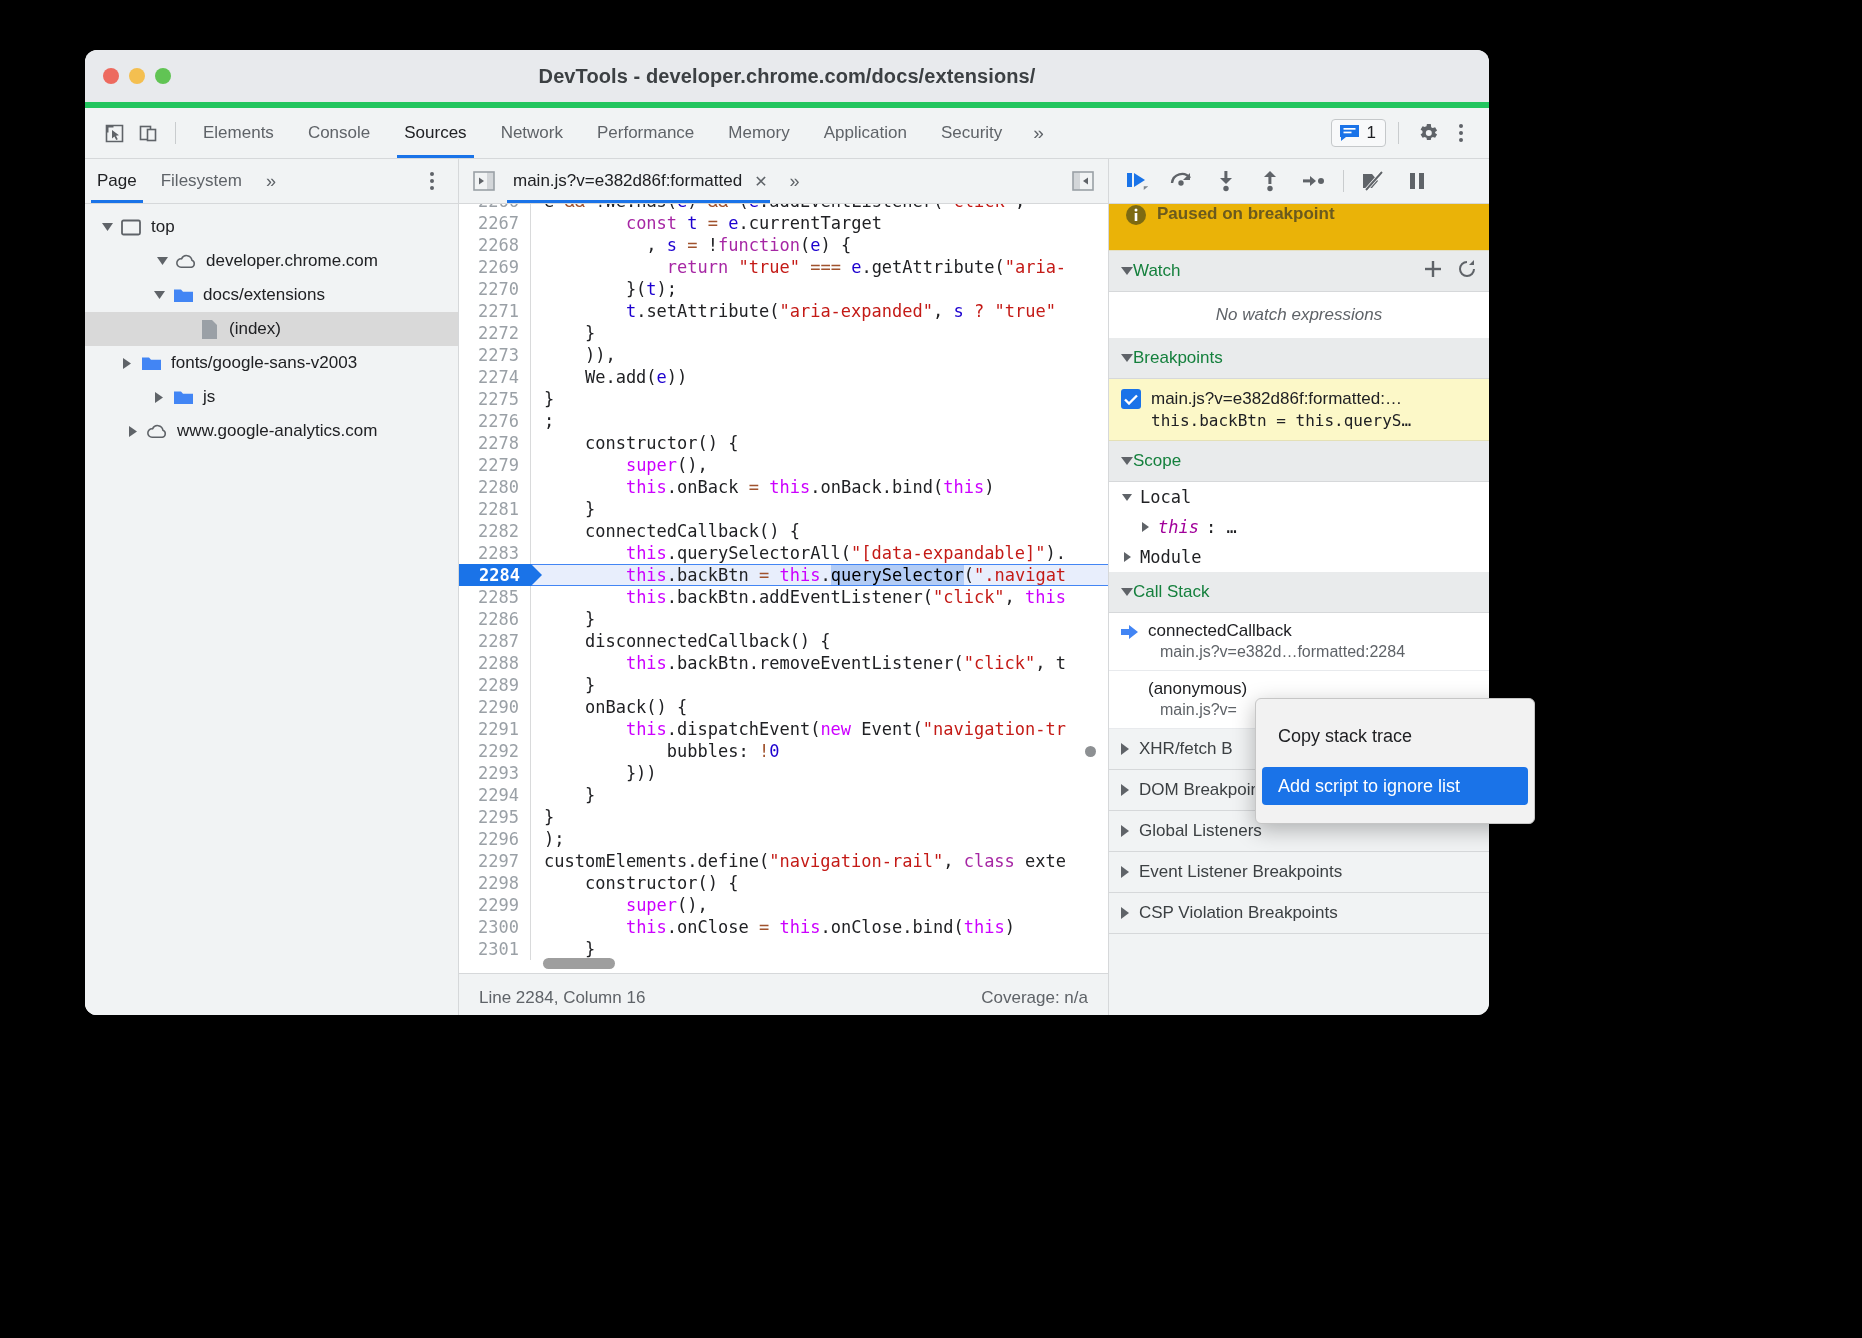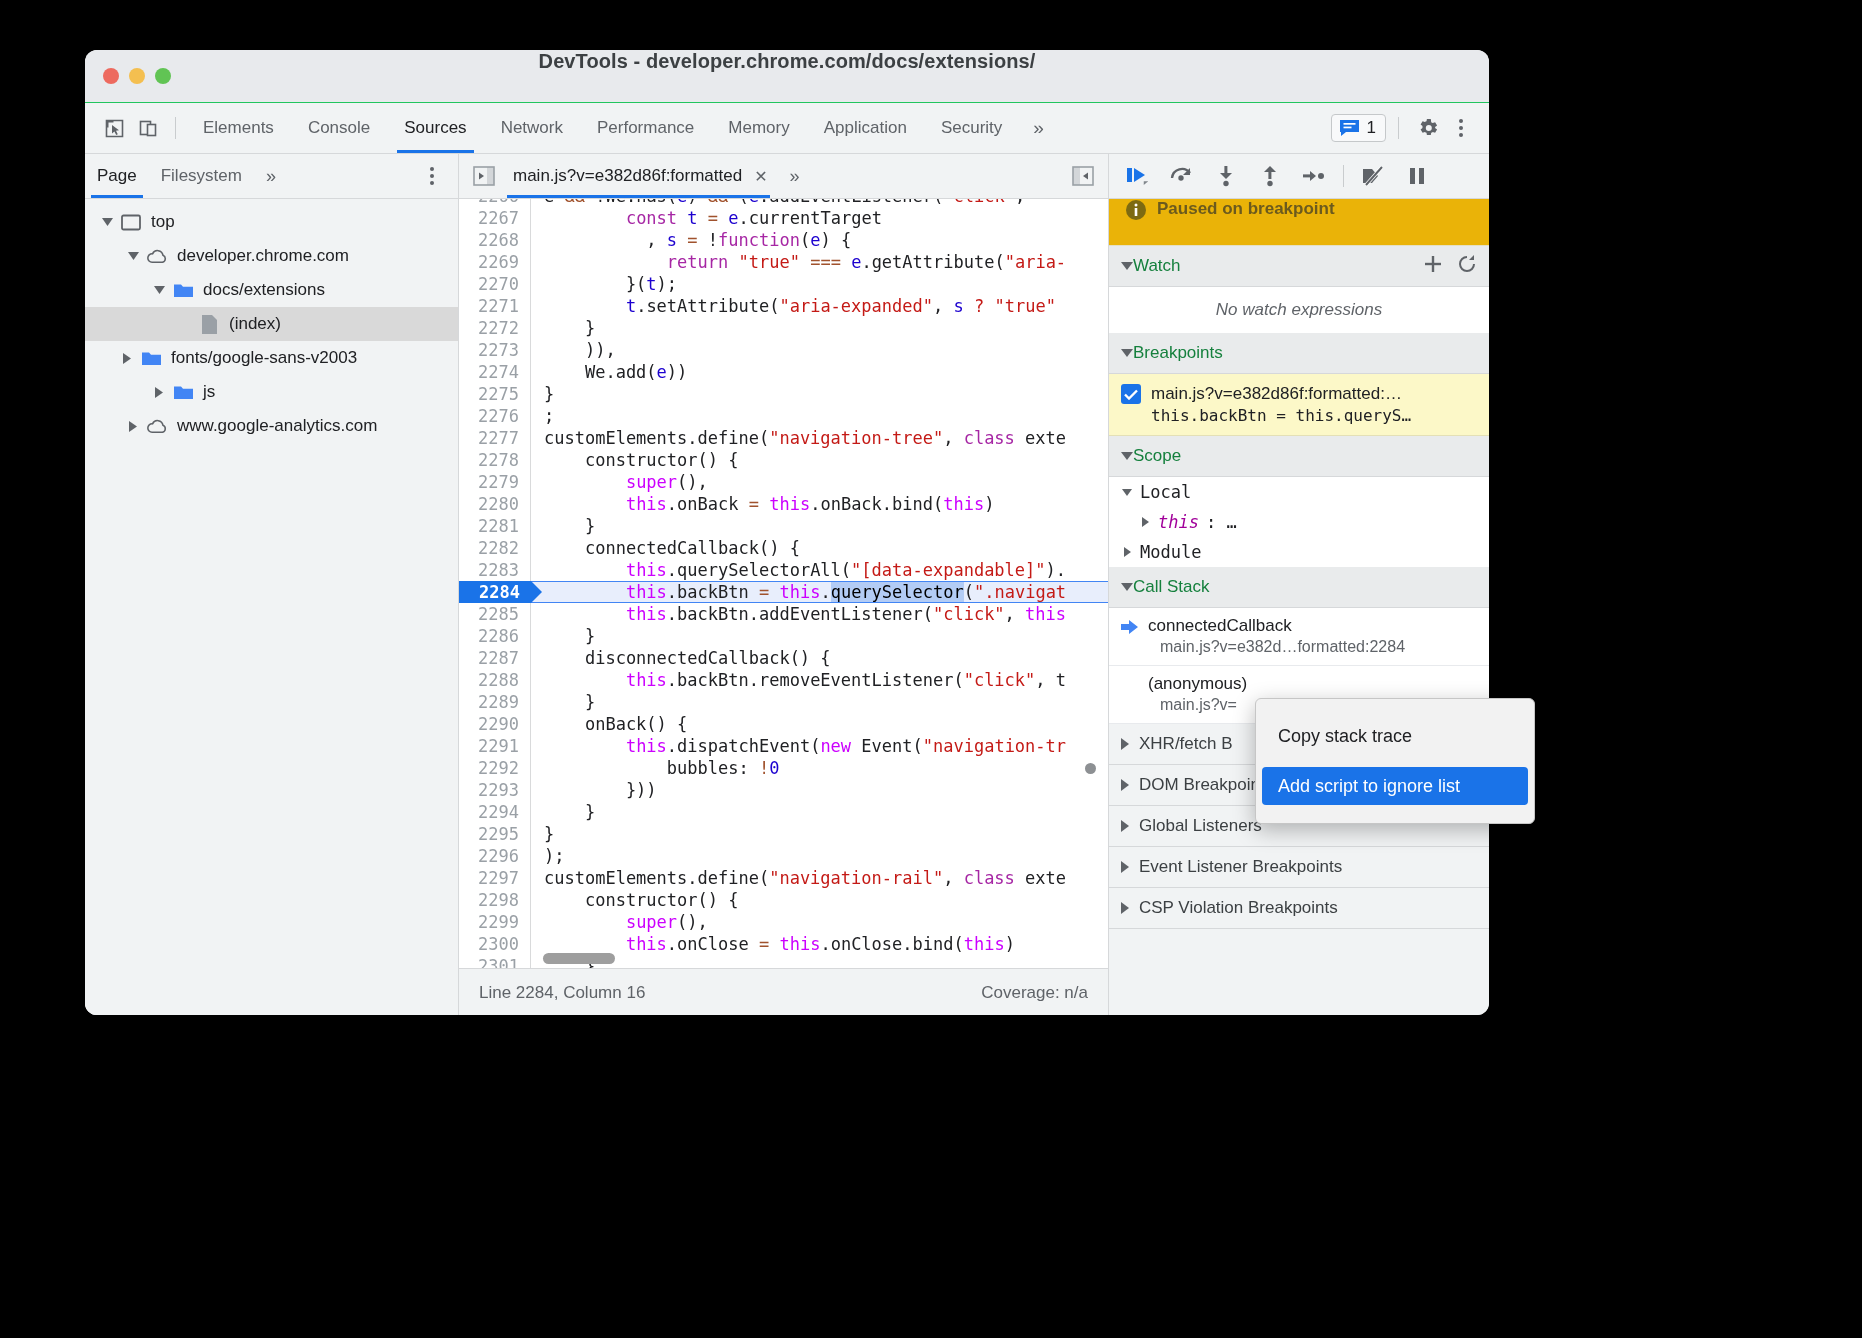--- a/index.html
+++ b/index.html
@@ -10,22 +10,22 @@
   
   .window{
     position:absolute;left:85px;top:50px;width:1404px;height:965px;
     background:#f1f3f4;border-radius:12px;overflow:hidden;
     box-shadow:0 10px 40px rgba(0,0,0,.6);
   }
 
   
   .titlebar{
     position:relative;height:52px;background:#e8eaed;
-    border-bottom:1px solid #22c55e;
-    display:flex;align-items:flex-start;
+    border-bottom:6px solid #22c55e;
+    display:flex;align-items:center;
   }
   .lights{position:absolute;left:18px;top:50%;transform:translateY(-50%);display:flex;gap:10px;}
   .light{width:16px;height:16px;border-radius:50%;}
   .l-red{background:#ed6a5f;}
   .l-yellow{background:#f4bf50;}
   .l-green{background:#61c454;}
   .title{
     width:100%;text-align:center;font-size:20px;font-weight:bold;color:#3c4043;
     letter-spacing:.1px;
   }
@@ -287,21 +287,21 @@
                 </svg>
             </span>
             <span class="tw-ico">
               <svg width="20" height="17" viewBox="0 0 20 17">
                   <rect x="1" y="1.5" width="18" height="14" rx="1.5" fill="none" stroke="#5f6368" stroke-width="1.8"></rect>
                 </svg>
             </span>
             <span class="tlabel">top</span>
           </div>
 
-          <div class="trow" style="padding-left:40px;">
+          <div class="trow" style="padding-left:24px;margin-left:45px;">
             <span class="tri">
               <svg width="11" height="8" viewBox="0 0 11 8">
                   <path d="M0 0h11L5.5 8z" fill="#5f6368"></path>
                 </svg>
             </span>
             <span class="tw-ico">
               <svg width="24" height="17" viewBox="0 0 24 17">
                   <path d="M18.5 7.2a6 6 0 00-11.4-1.6A4.6 4.6 0 002 10.2 4.6 4.6 0 006.6 14.8h11.4a4 4 0 00.5-7.6z" fill="none" stroke="#5f6368" stroke-width="1.7"></path>
                 </svg>
             </span>
@@ -418,21 +418,20 @@
             <div class="cl"><span class="gut">2272</span><span class="src"><span class="pl">    }</span></span></div>
 
             <div class="cl"><span class="gut">2273</span><span class="src"><span class="pl">    )),</span></span></div>
 
             <div class="cl"><span class="gut">2274</span><span class="src"><span class="pl">    We.add(</span><span class="var">e</span><span class="pl">))</span></span></div>
 
             <div class="cl"><span class="gut">2275</span><span class="src"><span class="pl">}</span></span></div>
 
             <div class="cl"><span class="gut">2276</span><span class="src"><span class="pl">;</span></span></div>
 
-            <div class="cl"><span class="gut">2277</span><span class="src"><span class="pl">customElements.define(</span><span class="str">"navigation-tree"</span><span class="pl">, </span><span class="kw">class</span><span class="pl"> exte</span></span></div>
 
             <div class="cl"><span class="gut">2278</span><span class="src"><span class="pl">    constructor() {</span></span></div>
 
             <div class="cl"><span class="gut">2279</span><span class="src"><span class="pl">        </span><span class="mag">super</span><span class="pl">(),</span></span></div>
 
             <div class="cl"><span class="gut">2280</span><span class="src"><span class="pl">        </span><span class="mag">this</span><span class="pl">.onBack </span><span class="op">=</span><span class="pl"> </span><span class="mag">this</span><span class="pl">.onBack.bind(</span><span class="mag">this</span><span class="pl">)</span></span></div>
 
             <div class="cl"><span class="gut">2281</span><span class="src"><span class="pl">    }</span></span></div>
 
             <div class="cl"><span class="gut">2282</span><span class="src"><span class="pl">    connectedCallback() {</span></span></div>

